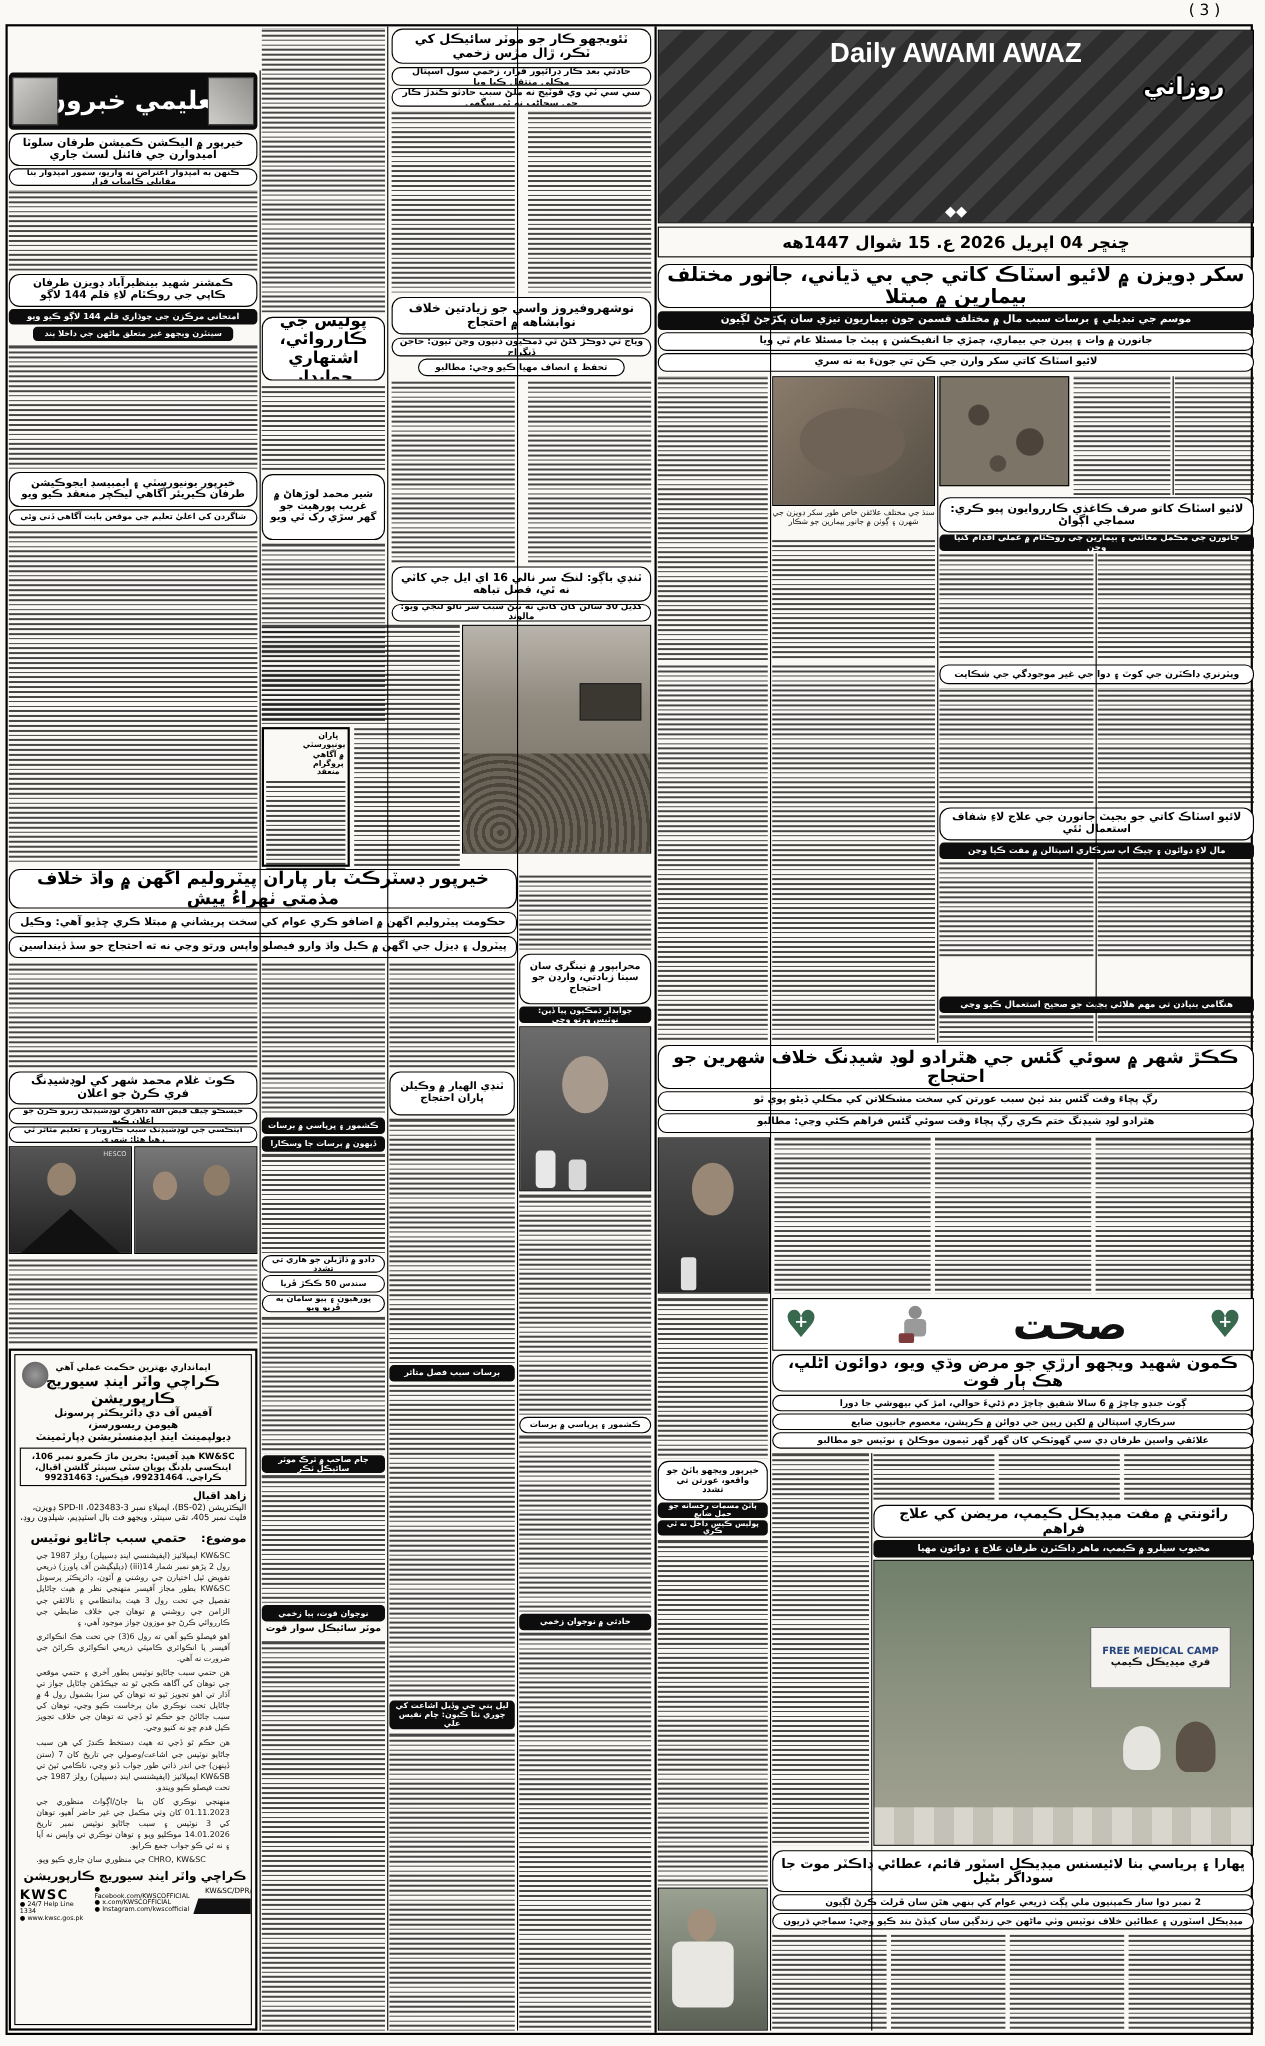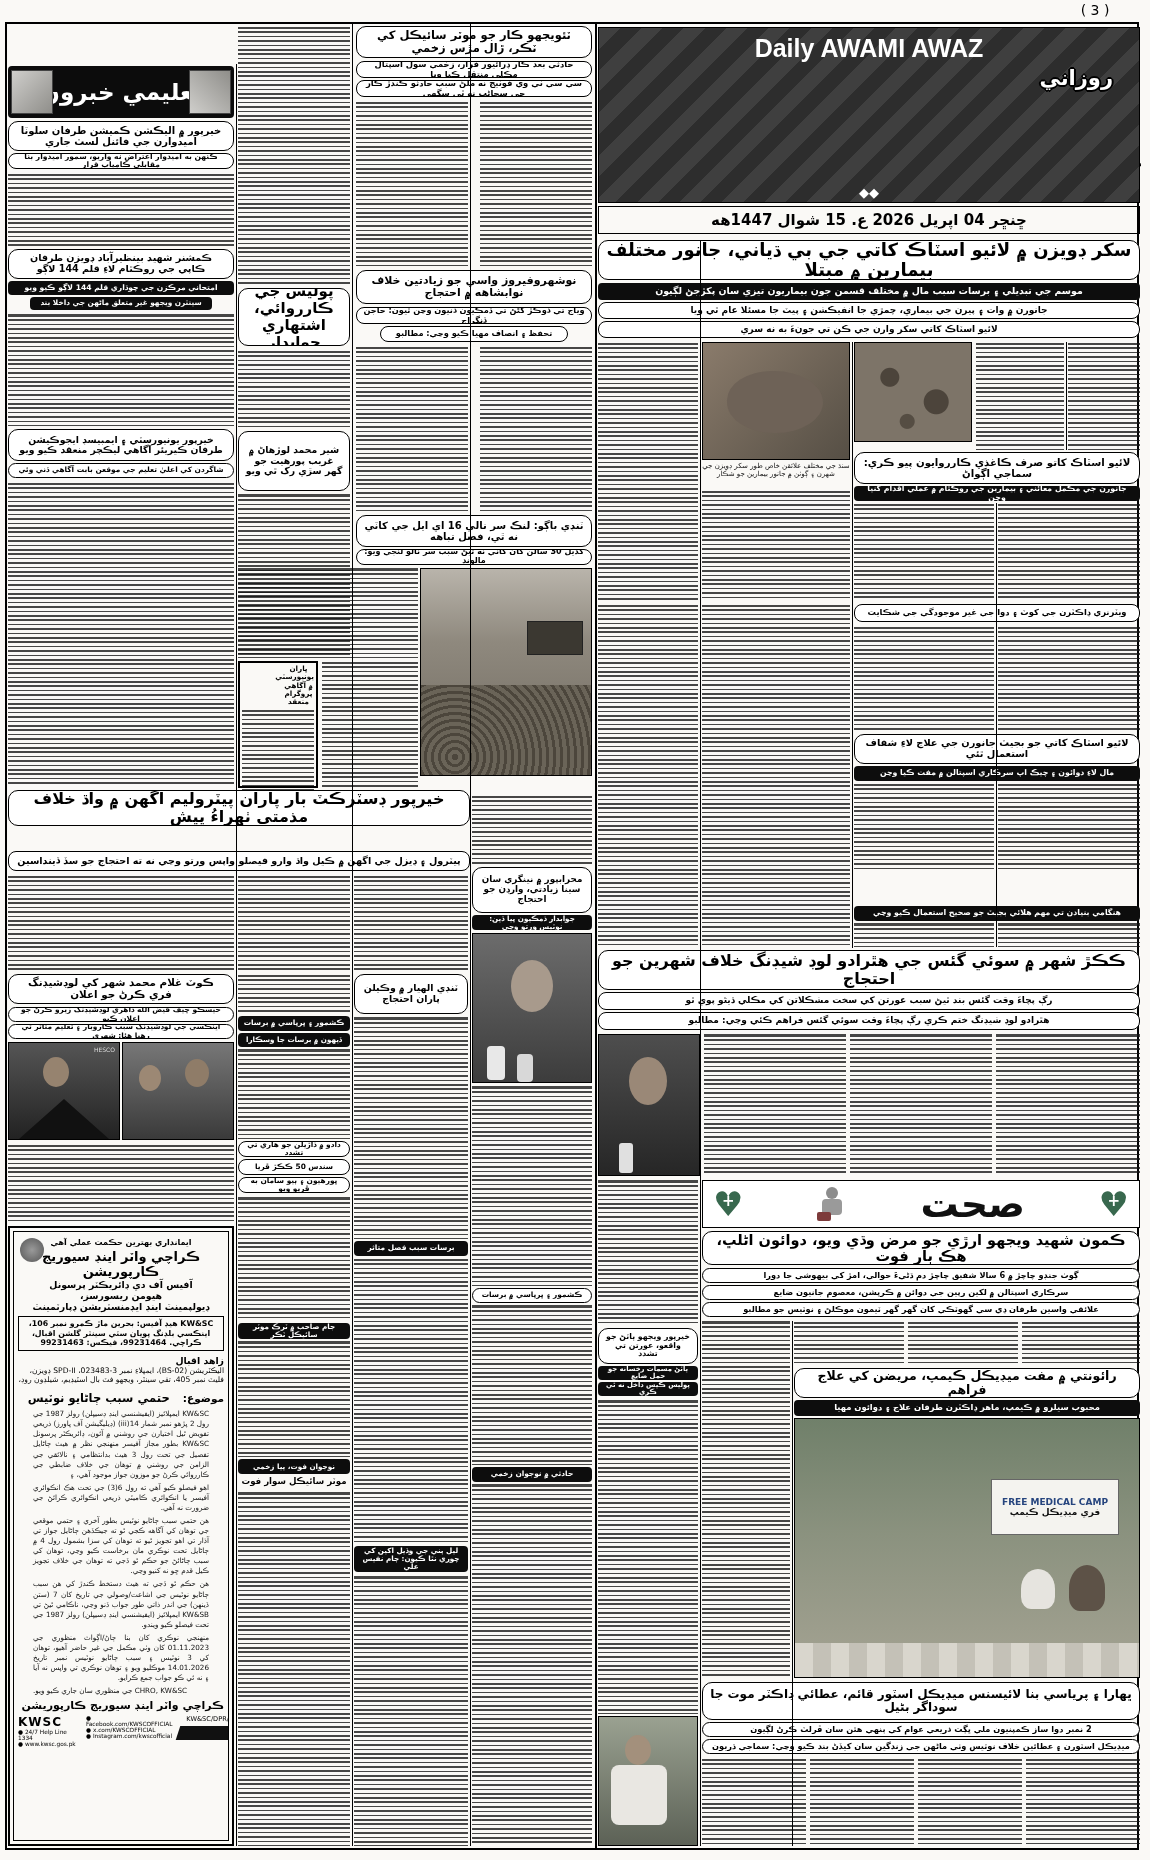--- a/index.html
+++ b/index.html
@@ -84,20 +84,21 @@
 
   <div class="abs hl" style="left:356px;top:515px;width:236px;height:32px;font-size:10px;">ٽنڊي باڳو: لنڪ سر نالي 16 اي ايل جي کاٽي نه ٿي، فصل تباهه</div>
   <div class="abs sb" style="left:356px;top:549px;width:236px;height:16px;font-size:8px;">گڏيل 30 سالن کان کاٽي نه ٿيڻ سبب سر نالو لٽجي ويو: مالوند</div>
   <div class="abs tx" style="left:238px;top:568px;width:180px;height:90px;"></div>
   <div class="ph" style="left:420px;top:568px;width:172px;height:208px;background:linear-gradient(to bottom,#b9b4ab 0%,#8f897e 35%,#6e685e 100%);">
     <div class="abs" style="right:8px;top:52px;width:56px;height:34px;background:#3b3831;border:1px solid #222;"></div>
     <div class="abs" style="left:0;bottom:0;width:100%;height:90px;background:repeating-radial-gradient(circle at 20% 80%, #4c463c 0 3px, #6a6458 3px 7px);"></div>
   </div>
 
   <div class="abs hl" style="left:8px;top:790px;width:462px;height:36px;font-size:16px;">خيرپور ڊسٽرڪٽ بار پاران پيٽروليم اگهن ۾ واڌ خلاف مذمتي ٺهراءُ پيش</div>
+  <div class="abs sb" style="left:8px;top:829px;width:462px;height:20px;font-size:9.6px;">حڪومت پيٽروليم اگهن ۾ اضافو ڪري عوام کي سخت پريشاني ۾ مبتلا ڪري ڇڏيو آهي: وڪيل</div>
   <div class="abs sb" style="left:8px;top:851px;width:462px;height:20px;font-size:9.6px;">پيٽرول ۽ ڊيزل جي اگهن ۾ ڪيل واڌ وارو فيصلو واپس ورتو وڃي نه ته احتجاج جو سڏ ڏينداسين</div>
   <div class="abs tx" style="left:8px;top:875px;width:226px;height:96px;"></div>
   <div class="abs tx" style="left:238px;top:875px;width: 112px;height:96px;"></div>
   <div class="abs tx" style="left:354px;top:875px;width:114px;height:96px;"></div>
 
   <div class="abs tx" style="left:472px;top:795px;width:120px;height:70px;"></div>
   <div class="abs hl" style="left:472px;top:867px;width:120px;height:46px;font-size:8.8px;">محرابپور ۾ نينگري سان سينا زيادتي، وارڊن جو احتجاج</div>
   <div class="abs bar" style="left:472px;top:915px;width:120px;height:15px;font-size:7.2px;">جوابدار ڌمڪيون پيا ڏين: نوٽيس ورتو وڃي</div>
   <div class="ph" style="left:472px;top:933px;width:120px;height:150px;background:linear-gradient(to bottom,#6c6c6c,#3c3c3c);">
     <div class="abs" style="left:38px;top:26px;width:42px;height:52px;border-radius:50%;background:#a89a8c;"></div>
@@ -177,21 +178,21 @@
   <div class="abs bar" style="left:238px;top:1323px;width:112px;height:16px;font-size:7.2px;">جام صاحب ۾ ٽرڪ موٽر سائيڪل ٽڪر</div>
   <div class="abs tx" style="left:238px;top:1341px;width:112px;height:116px;"></div>
   <div class="abs bar" style="left:238px;top:1459px;width:112px;height:15px;font-size:7.2px;">نوجوان فوت، ٻيا زخمي</div>
   <div class="abs" style="left:238px;top:1476px;width:112px;height:14px;font-size:8.6px;font-weight:bold;text-align:center;direction:rtl;">موٽر سائيڪل سوار فوت</div>
   <div class="abs tx" style="left:238px;top:1492px;width:112px;height:354px;"></div>
 
   <div class="abs hl" style="left:354px;top:974px;width:114px;height:40px;font-size:9.4px;">ٽنڊي الهيار ۾ وڪيلن پاران احتجاج</div>
   <div class="abs tx" style="left:354px;top:1017px;width:114px;height:222px;"></div>
   <div class="abs bar" style="left:354px;top:1241px;width:114px;height:15px;font-size:7.4px;">برسات سبب فصل متاثر</div>
   <div class="abs tx" style="left:354px;top:1258px;width:114px;height:286px;"></div>
-  <div class="abs bar" style="left:354px;top:1546px;width:114px;height:26px;font-size:7.2px;">ليل ٻني جي وڏيل اکين کي چوري نٿا ڪيون: ڄام نفيس علي</div>
+  <div class="abs bar" style="left:354px;top:1546px;width:114px;height:26px;font-size:7.2px;">ليل ٻني جي وڏيل اشاعت کي چوري نٿا ڪيون: ڄام نفيس علي</div>
   <div class="abs tx" style="left:354px;top:1576px;width:114px;height:270px;"></div>
 
   <div class="abs hl" style="left:598px;top:240px;width:542px;height:40px;font-size:18px;">سکر ڊويزن ۾ لائيو اسٽاڪ کاتي جي بي ڌياني، جانور مختلف بيمارين ۾ مبتلا</div>
   <div class="abs bar" style="left:598px;top:283px;width:542px;height:17px;font-size:9.4px;">موسم جي تبديلي ۽ برسات سبب مال ۾ مختلف قسمن جون بيماريون تيزي سان پکڙجڻ لڳيون</div>
   <div class="abs sb" style="left:598px;top:302px;width:542px;height:17px;font-size:9px;">جانورن ۾ وات ۽ پيرن جي بيماري، چمڙي جا انفيڪشن ۽ پيٽ جا مسئلا عام ٿي ويا</div>
   <div class="abs sb" style="left:598px;top:321px;width:542px;height:17px;font-size:9px;">لائيو اسٽاڪ کاتي سکر وارن جي ڪن تي جونءَ به نه سري</div>
 
   <div class="abs tx" style="left:598px;top:342px;width:100px;height:258px;"></div>
   <div class="ph" style="left:702px;top:342px;width:148px;height:118px;background:linear-gradient(135deg,#8a7b6b,#564f45);">
     <div class="abs" style="left:24px;top:28px;width:96px;height:62px;border-radius:48% 52% 50% 50%;background:#6e6257;"></div>

